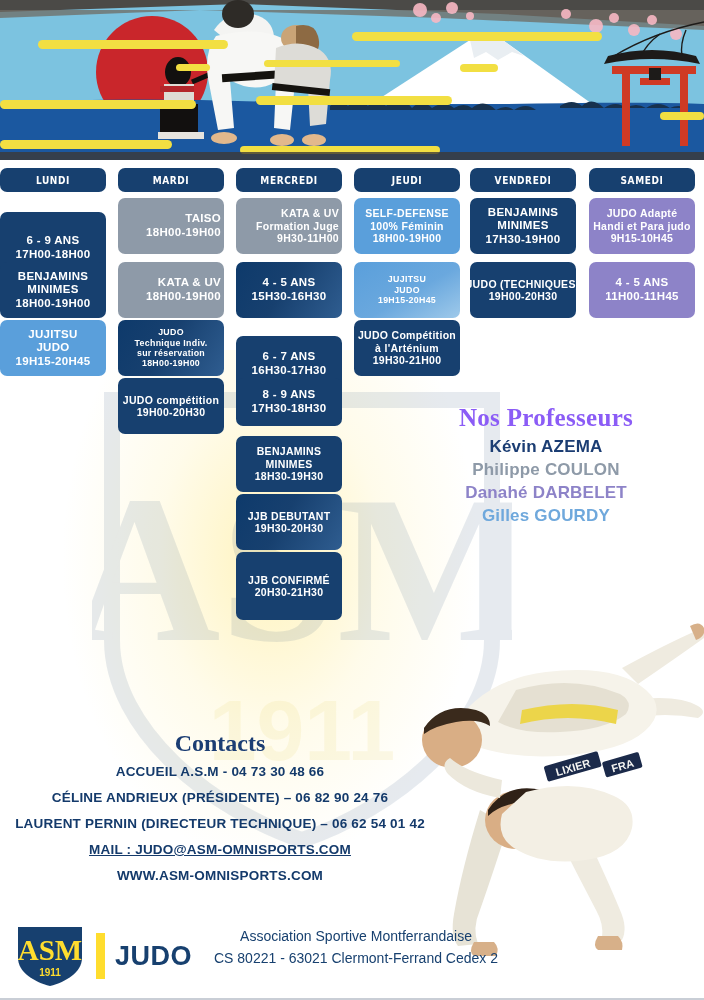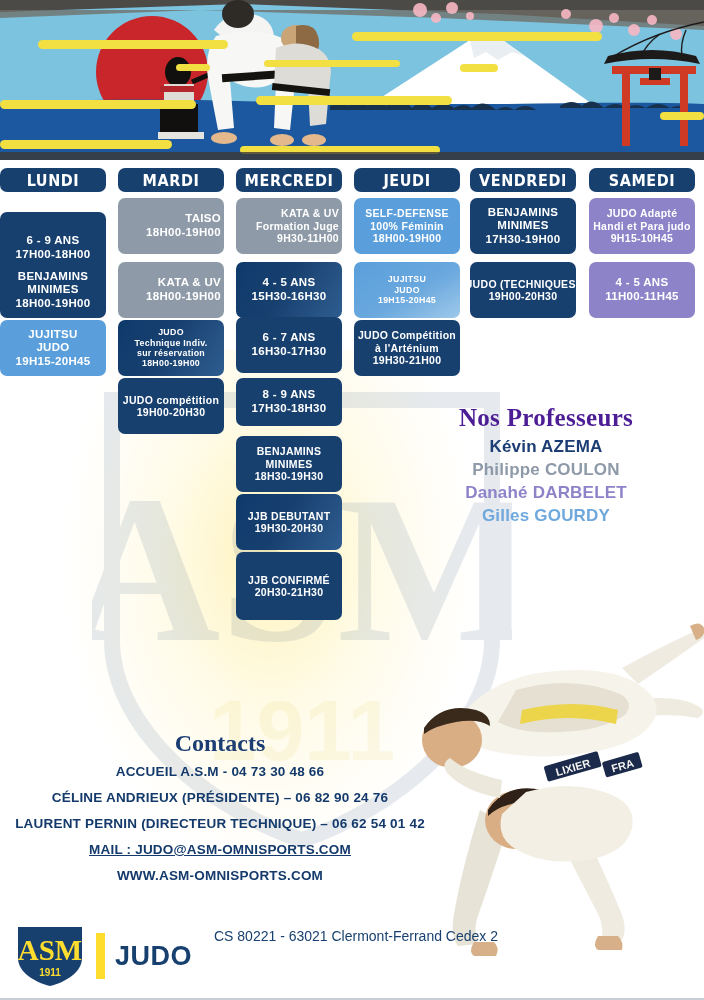--- a/index.html
+++ b/index.html
@@ -51,21 +51,21 @@
     top: 0;
     width: 106px;
   }
   .dayhead {
     height: 24px;
     background: #17406f;
     border-radius: 7px;
     color: #ffffff;
     font-family: "DejaVu Sans Condensed", "Liberation Sans Narrow", "Liberation Sans", sans-serif;
     font-weight: bold;
-    font-size: 16px;
+    font-size: 10px;
     letter-spacing: 0.6px;
     display: flex; align-items: center; justify-content: center;
     white-space: nowrap;
   }
   .slot {
     position: absolute;
     width: 106px;
     border-radius: 7px;
     color: #ffffff;
     display: flex;
@@ -98,21 +98,21 @@
   #professors {
     position: absolute;
     left: 396px; top: 404px;
     width: 300px;
     text-align: center;
   }
   #prof-title {
     font-family: "Liberation Serif", "DejaVu Serif", serif;
     font-weight: bold;
     font-size: 25px;
-    color: #4c1d95;
+    color: #8b5cf6;
     letter-spacing: 0.3px;
     margin-bottom: 4px;
   }
   .prof-name {
     font-family: "Liberation Sans", sans-serif;
     font-weight: bold;
     font-size: 17px;
     line-height: 1.35;
     letter-spacing: 0.2px;
   }
@@ -322,21 +322,21 @@
         <div class="dayhead">MERCREDI</div>
         <div class="slot grey sz-11" style="top: 30px; height: 56px;">
           <span class="ln">KATA &amp; UV</span>
           <span class="ln">Formation Juge</span>
           <span class="ln">9H30-11H00</span>
         </div>
         <div class="slot navygrad sz-12" style="top: 94px; height: 56px;">
           <span class="ln">4 - 5 ANS</span>
           <span class="ln">15H30-16H30</span>
         </div>
-        <div class="slot navy sz-12" style="top: 149px; height: 56px;">
+        <div class="slot navy sz-12" style="top: 168px; height: 56px;">
           <span class="ln">6 - 7 ANS</span>
           <span class="ln">16H30-17H30</span>
         </div>
         <div class="slot navy sz-12" style="top: 210px; height: 48px;">
           <span class="ln">8 - 9 ANS</span>
           <span class="ln">17H30-18H30</span>
         </div>
         <div class="slot navy sz-11" style="top: 268px; height: 56px;">
           <span class="ln">BENJAMINS</span>
           <span class="ln">MINIMES</span>
@@ -462,18 +462,19 @@
     <div id="logo-wrap">
       <svg width="72" height="64" viewBox="0 0 72 64">
         <path d="M4 3 H68 V34 C68 48 52 58 36 62 C20 58 4 48 4 34 Z" fill="#17406f"></path>
         <text x="36" y="36" text-anchor="middle" fill="#ffdd2e" font-family="Liberation Serif, serif" font-size="29" font-weight="bold">ASM</text>
         <text x="36" y="52" text-anchor="middle" fill="#ffdd2e" font-family="Liberation Sans, sans-serif" font-size="10" font-weight="bold">1911</text>
       </svg>
       <div id="yellow-bar"></div>
       <div id="judo-word">JUDO</div>
     </div>
     <div id="address">
+        <div>Association Sportive Montferrandaise</div>
         <div>CS 80221 - 63021 Clermont-Ferrand Cedex 2</div>
       </div>
     <div id="footer-rule"></div>
   </div>
 
 </div>
 
 </body></html>

